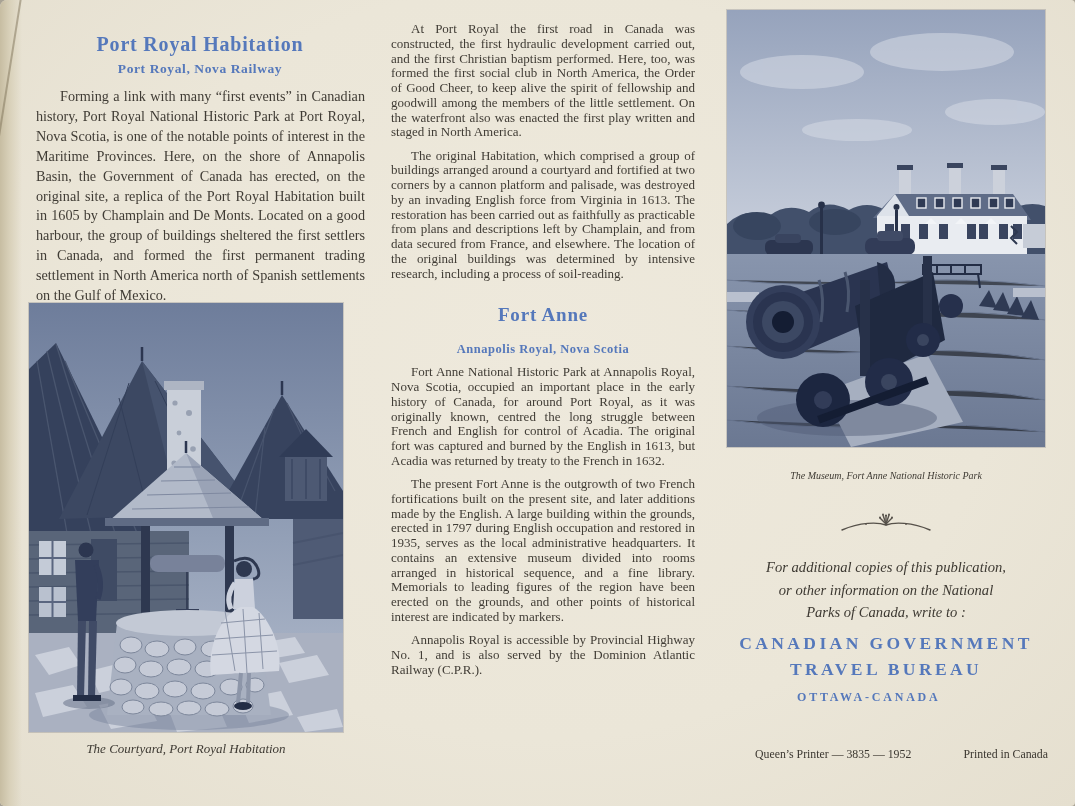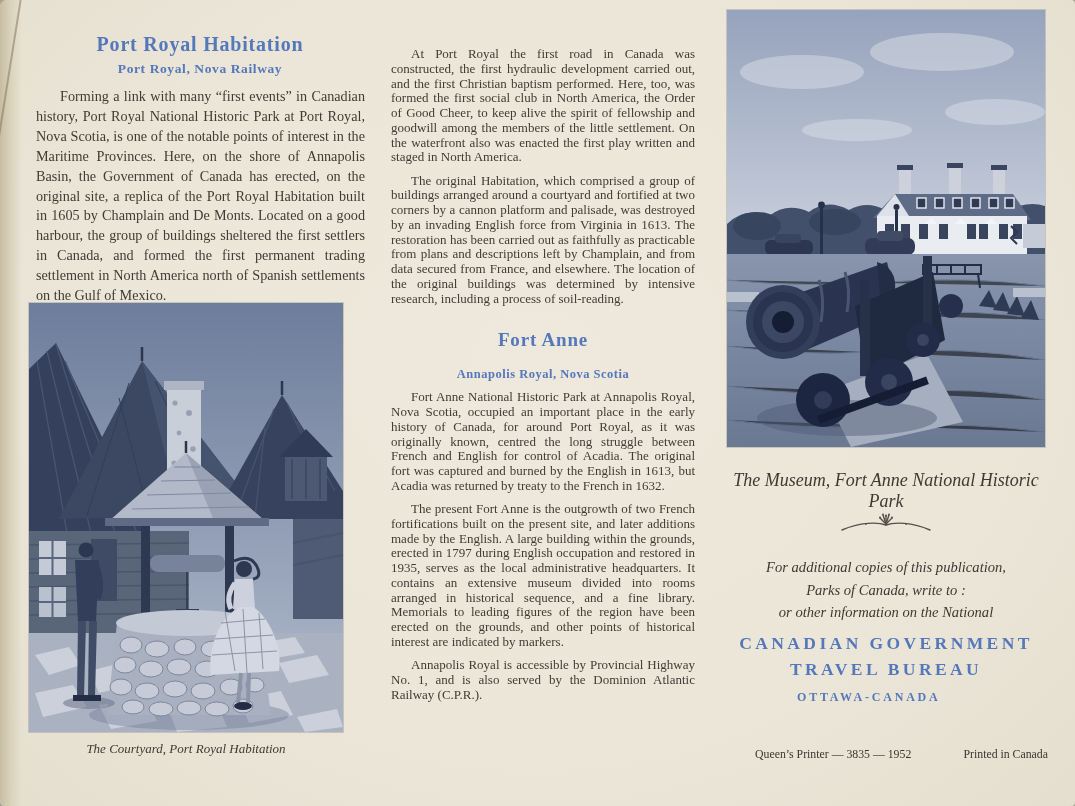--- a/index.html
+++ b/index.html
@@ -42,23 +42,23 @@
     color:#403c35;
   }
   .photo{position:absolute;box-shadow:0 0 0 1px rgba(90,95,110,.25);}
   .photo-left{left:29px;top:303px;width:314px;height:429px;}
   .photo-right{left:727px;top:10px;width:318px;height:437px;}
   .photo svg{display:block;width:100%;height:100%;}
   .caption{
     position:absolute;text-align:center;font-style:italic;color:#3e3a33;
   }
   .caption-left{left:29px;top:741px;width:314px;font-size:13px;}
-  .caption-right{left:727px;top:470px;width:318px;font-size:18px;}
+  .caption-right{left:727px;top:470px;width:318px;font-size:10px;}
   
-  .mid-col{position:absolute;left:391px;top:47px;width:304px;color:#403c35;}
+  .mid-col{position:absolute;left:391px;top:22px;width:304px;color:#403c35;}
   .mid-col p{
     font-size:13px;line-height:14.75px;text-align:justify;text-indent:20px;
     margin:0 0 8.5px;
   }
   .mp-heading{
     text-align:center;font-weight:bold;font-size:19px;letter-spacing:.8px;
     margin:23px 0 3px;
   }
   .mp-subheading{
     text-align:center;font-weight:bold;font-size:12.5px;letter-spacing:.5px;
@@ -418,22 +418,22 @@
         <circle cx="47" cy="3.5" r="0.9"></circle>
           <circle cx="53" cy="3.5" r="0.9"></circle>
         <circle cx="30" cy="13.2" r="0.8"></circle>
           <circle cx="70" cy="13.2" r="0.8"></circle>
       </g>
     </svg>
   </div>
 
   <div class="notice">
     <div>For additional copies of this publication,</div>
+    <div>or other information on the National</div>
     <div>Parks of Canada, write to :</div>
-    <div>or other information on the National</div>
   </div>
 
   <div class="bureau accent">
     <div>CANADIAN GOVERNMENT</div>
     <div>TRAVEL BUREAU</div>
   </div>
 
   <div class="locations accent">
     <span>OTTAWA</span>
     <span>-</span>

